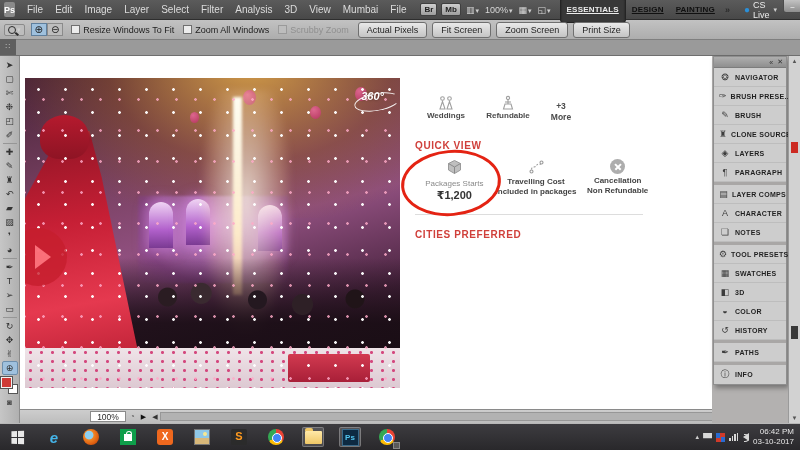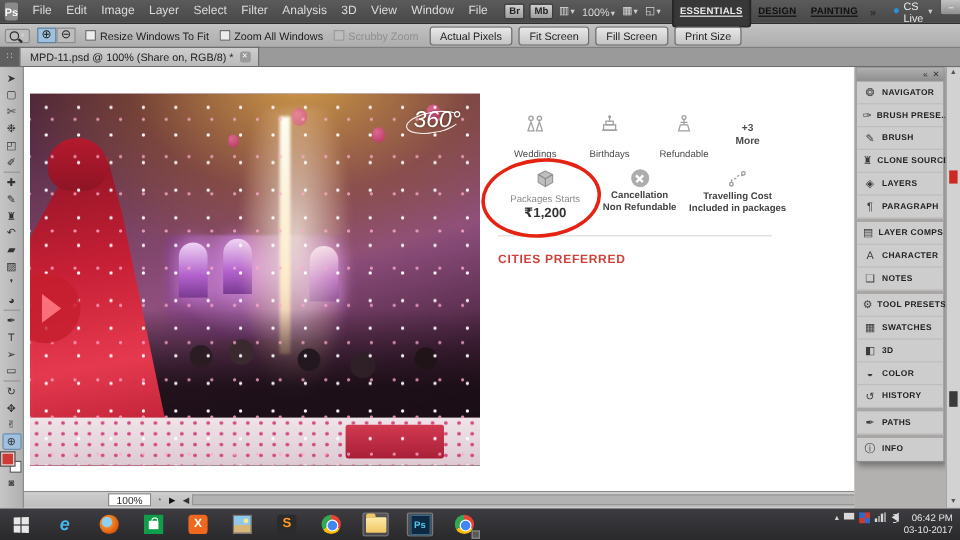--- a/index.html
+++ b/index.html
@@ -112,31 +112,31 @@
       linear-gradient(transparent, rgba(22,12,18,.85) 70%); }
   .ph-table { position:absolute; left:0; bottom:0; width:100%; height:13%;
     background-image:radial-gradient(circle, #d4487e 1.2px, transparent 1.8px),
       linear-gradient(#efe4e8,#ddc9d2); background-size:11px 9px,100% 100%; }
   .ph-giftbox { position:absolute; right:8%; bottom:2%; width:22%; height:9%;
     background:linear-gradient(#d23a50,#a81f38); border-radius:2px; }
   .ph-play { position:absolute; left:-16px; top:150px; width:58px; height:58px; border-radius:50%;
     background:rgba(198,30,45,.8); }
   .ph-play::after { content:""; position:absolute; left:26px; top:17px;
     border-left:16px solid rgba(255,120,130,.9); border-top:12px solid transparent; border-bottom:12px solid transparent; }
-  .badge360 { position:absolute; right:16px; top:12px; color:#fff; font-size:19px; font-weight:normal;
+  .badge360 { position:absolute; right:16px; top:12px; color:#fff; font-size:11px; font-weight:bold;
     font-style:italic; text-shadow:0 0 3px rgba(0,0,0,.4); }
   .badge360::before { content:""; position:absolute; left:-7px; top:3px; width:44px; height:16px;
     border:1.5px solid rgba(255,255,255,.9); border-radius:50%; border-right-color:transparent; transform:rotate(-10deg); }
 
   
   .rightcol { position:absolute; left:395px; top:30px; width:242px; }
   .sec-head { font-size:10px; font-weight:bold; color:#d0403b; letter-spacing:.6px; }
   .gf-row { display:flex; margin-top:9px; }
   .gf-item { width:62px; display:flex; flex-direction:column; align-items:center; }
-  .gf-item .lbl { font-size:8px; color:#4a4a4a; margin-top:13px; font-weight:normal; }
+  .gf-item .lbl { font-size:8px; color:#4a4a4a; margin-top:0; font-weight:bold; }
   .gf-more { width:44px; font-size:8.5px; color:#4a4a4a; font-weight:bold; line-height:1.3; padding-top:6px; text-align:center; }
   .qv-head { margin-top:17px; }
   .qv-row { display:flex; margin-top:8px; position:relative; }
   .qv-item { width:80px; display:flex; flex-direction:column; align-items:center; text-align:left; }
   .qv-item .t1 { font-size:8px; color:#8a8a8a; margin-top:4px; }
   .qv-item .t2 { font-size:11px; color:#333; font-weight:bold; margin-top:1px; }
   .qv-item.plain .t1, .qv-item.plain .t2 { font-size:8px; color:#444; font-weight:bold; margin-top:2px; line-height:1.25; }
   .qv-item.plain .t2 { margin-top:0; }
   .xcircle { width:15px; height:15px; border-radius:50%; background:#adadad; position:relative; }
   .xcircle::before, .xcircle::after { content:""; position:absolute; left:3.5px; top:6.7px; width:8px; height:1.6px;
@@ -204,21 +204,21 @@
   .chrome { width:16px; height:16px; border-radius:50%;
     background:conic-gradient(#ea4335 0 33%, #fbbc05 33% 66%, #34a853 66% 100%); position:relative; }
   .chrome::after { content:""; position:absolute; left:4px; top:4px; width:8px; height:8px; border-radius:50%;
     background:#4285f4; border:1.5px solid #fff; }
   .folder { width:17px; height:13px; background:linear-gradient(#ffe9a8,#efc766); border-radius:1px; position:relative; }
   .folder::before { content:""; position:absolute; left:0; top:-3px; width:8px; height:3px;
     background:#efc766; border-radius:2px 2px 0 0; }
   .ps-tile { width:17px; height:17px; background:#0d2a42; color:#53c6f0; font-size:8px; font-weight:bold;
     display:flex; align-items:center; justify-content:center; border:1px solid #3a6a8a; }
   .chrome-badge { position:absolute; right:-2px; bottom:-2px; width:7px; height:7px; background:#5a5a5a; border:1px solid #888; }
-  .tray { margin-left:auto; display:flex; gap:4px; padding-right:6px; color:#d8d8d8; }
+  .tray { margin-left:auto; display:flex; align-items:center; gap:4px; padding-right:6px; color:#d8d8d8; }
   .tray-up { font-size:7px; color:#cfcfcf; }
   .tr-flag { width:9px; height:9px; background:#d8d8d8; clip-path:polygon(0 0,100% 0,100% 65%,0 65%,0 100%,0 0); position:relative; }
   .tr-flag::after { content:""; position:absolute; right:-2px; bottom:-2px; width:5px; height:5px; border-radius:50%; background:#d03a2a; }
   .tr-quad { width:9px; height:9px; background:conic-gradient(#d03a2a 0 25%, #2a6ad0 25% 50%, #d03a2a 50% 75%, #2a6ad0 75%); }
   .tr-net { width:10px; height:8px; display:flex; align-items:flex-end; gap:1px; }
   .tr-net span { width:1.6px; background:#d8d8d8; }
   .tr-spk { width:0; height:0; border-top:4px solid transparent; border-bottom:4px solid transparent; border-right:6px solid #d8d8d8; position:relative; }
   .tr-spk::after { content:""; position:absolute; left:1px; top:-3px; width:4px; height:6px;
     border:1.5px solid #d8d8d8; border-left:none; border-radius:0 6px 6px 0; }
   .clock { text-align:right; font-size:8px; line-height:1.25; color:#e6e6e6; }
@@ -235,21 +235,21 @@
       <div class="ps-logo">Ps</div>
       <span class="menu-item">File</span>
       <span class="menu-item">Edit</span>
       <span class="menu-item">Image</span>
       <span class="menu-item">Layer</span>
       <span class="menu-item">Select</span>
       <span class="menu-item">Filter</span>
       <span class="menu-item">Analysis</span>
       <span class="menu-item">3D</span>
       <span class="menu-item">View</span>
-      <span class="menu-item">Window</span>
+      <span class="menu-item">Mumbai</span>
       <span class="menu-item">File</span>
       <span class="mb-sep"></span>
       <span class="mini-btn">Br</span>
       <span class="mini-btn">Mb</span>
       <span class="icon-btn"><span>▥</span><span class="caret">▾</span></span>
       <span class="icon-btn"><span>100%</span><span class="caret">▾</span></span>
       <span class="icon-btn"><span>▦</span><span class="caret">▾</span></span>
       <span class="icon-btn"><span>◱</span><span class="caret">▾</span></span>
       <span class="mb-sep"></span>
       <span class="ws active">ESSENTIALS</span>
@@ -284,30 +284,26 @@
       <span class="chk">
         <span class="box"></span>
         <span>Zoom All Windows</span>
       </span>
       <span class="chk disabled">
         <span class="box"></span>
         <span>Scrubby Zoom</span>
       </span>
       <button class="ob-btn">Actual Pixels</button>
       <button class="ob-btn">Fit Screen</button>
-      <button class="ob-btn">Fill Screen</button>
+      <button class="ob-btn">Zoom Screen</button>
       <button class="ob-btn">Print Size</button>
     </div>
 
     <div class="tabstrip">
       <div class="grip" style="position:absolute;">∷</div>
-      <div class="doctab">
-        <span>MPD-11.psd @ 100% (Share on, RGB/8) *</span>
-        <span class="tab-close">✕</span>
-      </div>
     </div>
 
     <div class="main">
 
       <div class="toolbox">
         <div class="tool">➤</div>
         <div class="tool">▢</div>
         <div class="tool">✄</div>
         <div class="tool">❉</div>
         <div class="tool">◰</div>
@@ -375,76 +371,65 @@
                       <circle cx="11.5" cy="3.5" r="1.8"></circle>
                     <path d="M4.5,6.5 L2,14 L7,14 Z"></path>
                       <path d="M11.5,6.5 L9,14 L14,14 Z"></path>
                   </g>
                 </svg>
                 <span class="lbl">Weddings</span>
               </div>
               <div class="gf-item">
                 <svg class="lineico" width="18" height="16" viewBox="0 0 16 16">
                   <g fill="none" stroke="#a0a0a0" stroke-width="1.1">
-                    <rect x="3" y="9" width="10" height="4.5"></rect>
-                      <rect x="5" y="6" width="6" height="3"></rect>
-                    <line x1="8" y1="3" x2="8" y2="6"></line>
-                      <circle cx="8" cy="2.2" r=".7"></circle>
-                    <line x1="1.5" y1="13.5" x2="14.5" y2="13.5"></line>
-                  </g>
-                </svg>
-                <span class="lbl">Birthdays</span>
-              </div>
-              <div class="gf-item">
-                <svg class="lineico" width="18" height="16" viewBox="0 0 16 16">
-                  <g fill="none" stroke="#a0a0a0" stroke-width="1.1">
                     <circle cx="8" cy="3" r="1.6"></circle>
                       <path d="M5,9 L11,9 L12.5,14 L3.5,14 Z"></path>
                     <line x1="8" y1="5" x2="8" y2="9"></line>
                       <line x1="5" y1="7" x2="11" y2="7"></line>
                   </g>
                 </svg>
                 <span class="lbl">Refundable</span>
               </div>
               <div class="gf-more">
                 <div>+3</div>
                 <div>More</div>
               </div>
             </div>
 
+            <div class="sec-head qv-head">QUICK VIEW</div>
             <div class="qv-row">
               <div class="qv-item">
                 <svg class="lineico" width="17" height="16" viewBox="0 0 16 16">
                   <g stroke="#9a9a9a" stroke-width="1" fill="#bfbfbf">
                     <path d="M8,1.5 L14,4.5 L14,11 L8,14.5 L2,11 L2,4.5 Z"></path>
                   </g>
                   <g stroke="#8a8a8a" stroke-width="1" fill="none">
                     <path d="M2,4.5 L8,8 L14,4.5"></path>
                       <line x1="8" y1="8" x2="8" y2="14.5"></line>
                   </g>
                 </svg>
                 <span class="t1">Packages Starts</span>
                 <span class="t2">₹1,200</span>
                 <div class="annot-ellipse"></div>
               </div>
-              <div class="qv-item plain">
-                <span class="xcircle"></span>
-                <span class="t1">Cancellation</span>
-                <span class="t2">Non Refundable</span>
-              </div>
               <div class="qv-item plain" style="width:86px;">
                 <svg class="lineico" width="17" height="16" viewBox="0 0 16 16">
                   <g fill="none" stroke="#9a9a9a" stroke-width="1.1">
                     <circle cx="3" cy="12.5" r="1.5"></circle>
                       <circle cx="13" cy="3.5" r="1.5"></circle>
                     <path d="M3,10.5 C3,7 7,9 8,6.5 C9,4 11,6 12.5,5" stroke-dasharray="2,1.5"></path>
                   </g>
                 </svg>
                 <span class="t1">Travelling Cost</span>
                 <span class="t2">Included in packages</span>
+              </div>
+              <div class="qv-item plain">
+                <span class="xcircle"></span>
+                <span class="t1">Cancellation</span>
+                <span class="t2">Non Refundable</span>
               </div>
             </div>
 
             <div class="qv-divider"></div>
 
             <div class="sec-head cities-head">CITIES PREFERRED</div>
 
           </div>
         </div>
 

